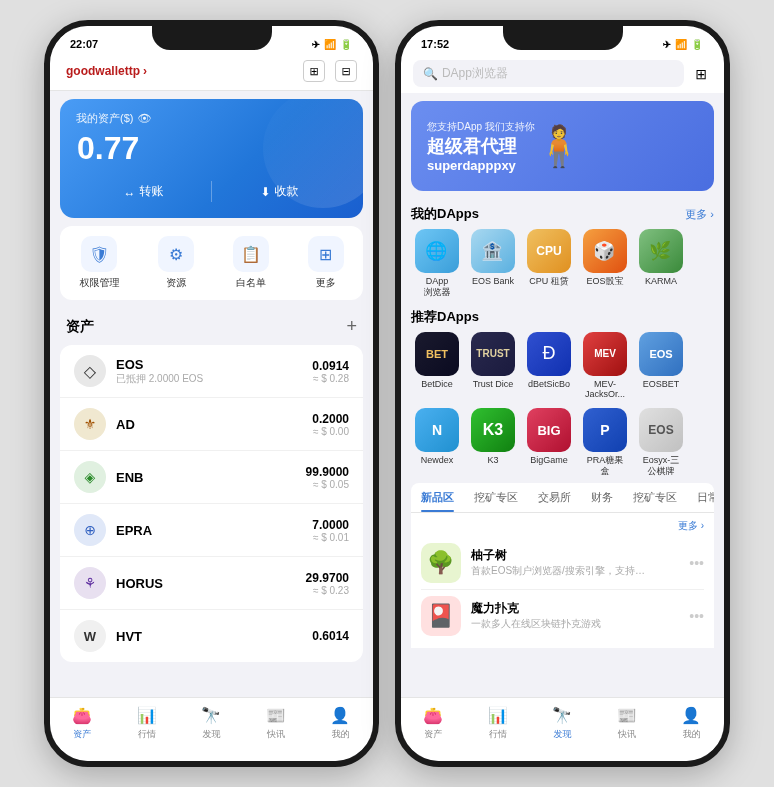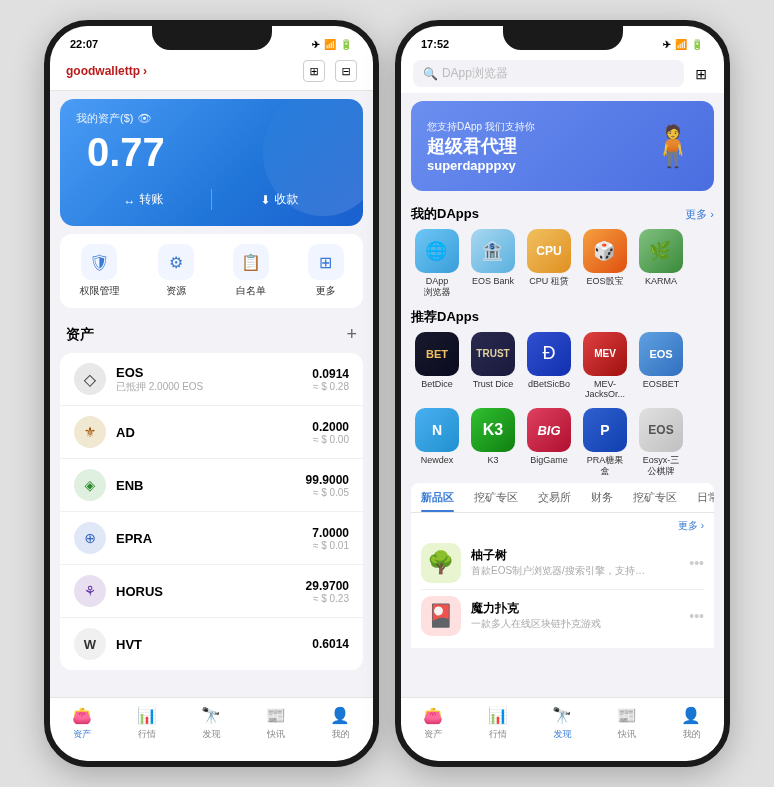--- a/index.html
+++ b/index.html
@@ -113,23 +113,23 @@
       overflow: hidden;
     }
     .balance-label {
       font-size: 11px;
       opacity: 0.9;
       display: flex;
       align-items: center;
       gap: 4px;
     }
     .balance-amount {
-      font-size: 40px;
+      font-size: 32px;
       font-weight: 700;
-      margin: 4px 11px 10px;
+      margin: 4px 1px 10px;
     }
     .balance-actions {
       display: flex;
       gap: 0;
     }
     .balance-btn {
       flex: 1;
       display: flex;
       align-items: center;
       justify-content: center;
@@ -291,21 +291,21 @@
       gap: 4px;
     }
     .banner {
       margin: 8px 10px;
       border-radius: 12px;
       overflow: hidden;
       background: linear-gradient(135deg, #6b8ef0, #4a6ee0);
       height: 90px;
       display: flex;
       align-items: center;
-      justify-content: space-between;
+      justify-content: flex-start;
       padding: 12px 16px;
       color: #fff;
       position: relative;
     }
     .banner-text { }
     .banner-sub { font-size: 10px; opacity: 0.9; }
     .banner-title { font-size: 18px; font-weight: 700; }
     .banner-figure {
       font-size: 40px;
       opacity: 0.9;
@@ -443,21 +443,21 @@
     .dapp-icon.cpu { background: linear-gradient(135deg, #f0c060, #e09020); }
     .dapp-icon.eossibo { background: linear-gradient(135deg, #f5a040, #e05010); }
     .dapp-icon.karma { background: linear-gradient(135deg, #80c080, #3a8a3a); }
     .dapp-icon.betdice { background: linear-gradient(135deg, #1a1a2e, #0a0a20); }
     .dapp-icon.trustdice { background: linear-gradient(135deg, #2a2a4e, #1a1a3e); }
     .dapp-icon.dbetsicbo { background: linear-gradient(135deg, #3050d0, #1030b0); }
     .dapp-icon.mev { background: linear-gradient(135deg, #e04040, #a01010); }
     .dapp-icon.eosbet { background: linear-gradient(135deg, #60a0e0, #3070c0); }
     .dapp-icon.newdex { background: linear-gradient(135deg, #4ab0f0, #2090d0); }
     .dapp-icon.k3 { background: linear-gradient(135deg, #30c030, #108010); }
-    .dapp-icon.biggame { background: linear-gradient(135deg, #e04060, #b01030); font-style: italic; }
+    .dapp-icon.biggame { background: linear-gradient(135deg, #e04060, #b01030); }
     .dapp-icon.pra { background: linear-gradient(135deg, #3060d0, #1040b0); }
     .dapp-icon.eosyx { background: linear-gradient(135deg, #e0e0e0, #c0c0c0); }
 
     
     .eos-icon { background: #e8e8e8; color: #333; font-size: 16px; }
     .ad-icon { background: #f0e8d0; color: #a05000; }
     .enb-icon { background: #e0f0e0; color: #2a8a2a; }
     .epra-icon { background: #e0e8f8; color: #3060c0; }
     .horus-icon { background: #e8e0f0; color: #6030a0; }
     .hvt-icon { background: #f0f0f0; color: #333; }

